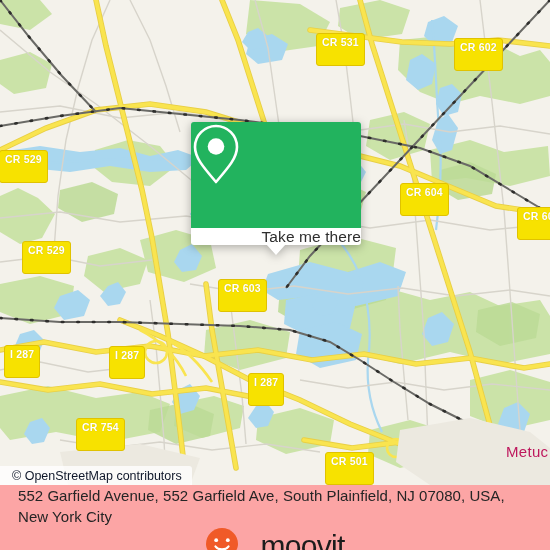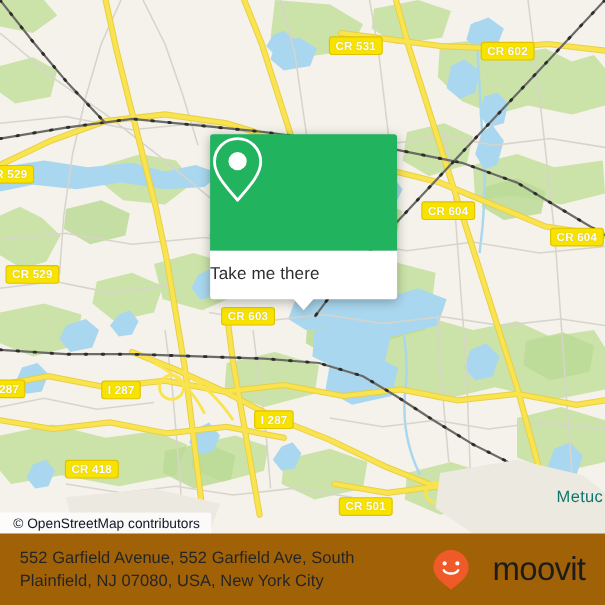--- a/index.html
+++ b/index.html
@@ -17,29 +17,30 @@
   
   .shield{
     position:absolute;
     background:#f7e200;
     border:1.5px solid #e0c200;
     border-radius:3px;
     color:#ffffff;
     font-weight:bold;
     font-size:10.5px;
     line-height:13px;
-    padding:2px 5px 0 5px;
+    padding:2px 5px 16px 5px;
     letter-spacing:.2px;
     white-space:nowrap;
     text-shadow:0 0 1px rgba(120,100,0,.35);
     box-sizing:border-box;
+    margin-left:17px;
   }
   .placelabel{
     position:absolute;
-    color:#0f766e;
+    color:#be185d;
     font-size:15px;
     white-space:nowrap;
     letter-spacing:.3px;
     text-align:center;
   }
 
   
   #popup{
     position:absolute;
     left:191px;top:122px;
@@ -47,22 +48,22 @@
     filter:drop-shadow(0 2px 5px rgba(0,0,0,.30));
   }
   #popup-green{
     background:#22b35e;
     height:106px;
     border-radius:3px 3px 0 0;
     display:flex;align-items:center;justify-content:center;
   }
   #popup-white{
     background:#ffffff;
-    height:44px;
-    display:flex;align-items:center;justify-content:flex-start;
+    height:17px;
+    display:flex;align-items:center;justify-content:flex-end;
     border-radius:0 0 3px 3px;
     position:relative;
   }
   #popup-white .lbl{
     color:#2f2f2f;
     font-size:15.5px;
     letter-spacing:.1px;
   }
   #popup-tip{
     position:absolute;
@@ -80,25 +81,26 @@
     padding:3px 10px 3px 12px;
     font-size:12.5px;
     color:#0f172a;
     white-space:nowrap;
     border-radius:0 3px 0 0;
   }
 
   
   #bottombar{
     position:absolute;left:0;top:485px;width:550px;height:65px;
-    background:#a16207;
+    background:#fca5a5;
     display:flex;align-items:center;
     box-sizing:border-box;
     padding:0 14px 0 18px;
     overflow:hidden;
+    flex-direction:column;
   }
   #address{
     position:relative;
     flex:1;
     font-size:15px;
     line-height:21px;
     color:#252525;
     letter-spacing:.05px;
     padding-right:8px;
     z-index:2;
@@ -276,21 +278,21 @@
     <div class="shield" style="left:299px;top:33px;">CR 531</div>
     <div class="shield" style="left:437px;top:38px;">CR 602</div>
     <div class="shield" style="left:-18px;top:150px;">CR 529</div>
     <div class="shield" style="left:383px;top:183px;">CR 604</div>
     <div class="shield" style="left:500px;top:207px;">CR 604</div>
     <div class="shield" style="left:5px;top:241px;">CR 529</div>
     <div class="shield" style="left:201px;top:279px;">CR 603</div>
     <div class="shield" style="left:-13px;top:345px;">I 287</div>
     <div class="shield" style="left:92px;top:346px;">I 287</div>
     <div class="shield" style="left:231px;top:373px;">I 287</div>
-    <div class="shield" style="left:59px;top:418px;">CR 418</div>
+    <div class="shield" style="left:59px;top:418px;">CR 754</div>
     <div class="shield" style="left:308px;top:452px;">CR 501</div>
 
     <div class="placelabel" style="left:506px;top:443px;">Metuc</div>
 
     <div id="popup">
       <div id="popup-green">
         <svg width="50" height="64" viewBox="0 0 50 64">
           <path d="M25 4 C 13.4 4, 4 13.4, 4 25 C 4 36, 13 46, 25 60 C 37 46, 46 36, 46 25 C 46 13.4, 36.6 4, 25 4 Z" fill="none" stroke="#ffffff" stroke-width="2.6" stroke-linejoin="round"></path>
           <circle cx="25" cy="24.5" r="8.3" fill="#ffffff"></circle>
         </svg>

